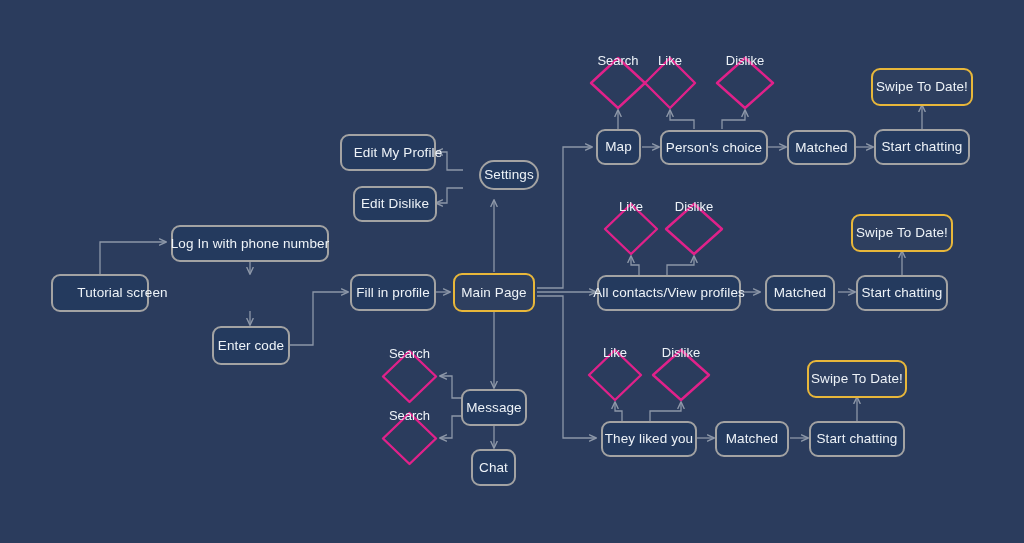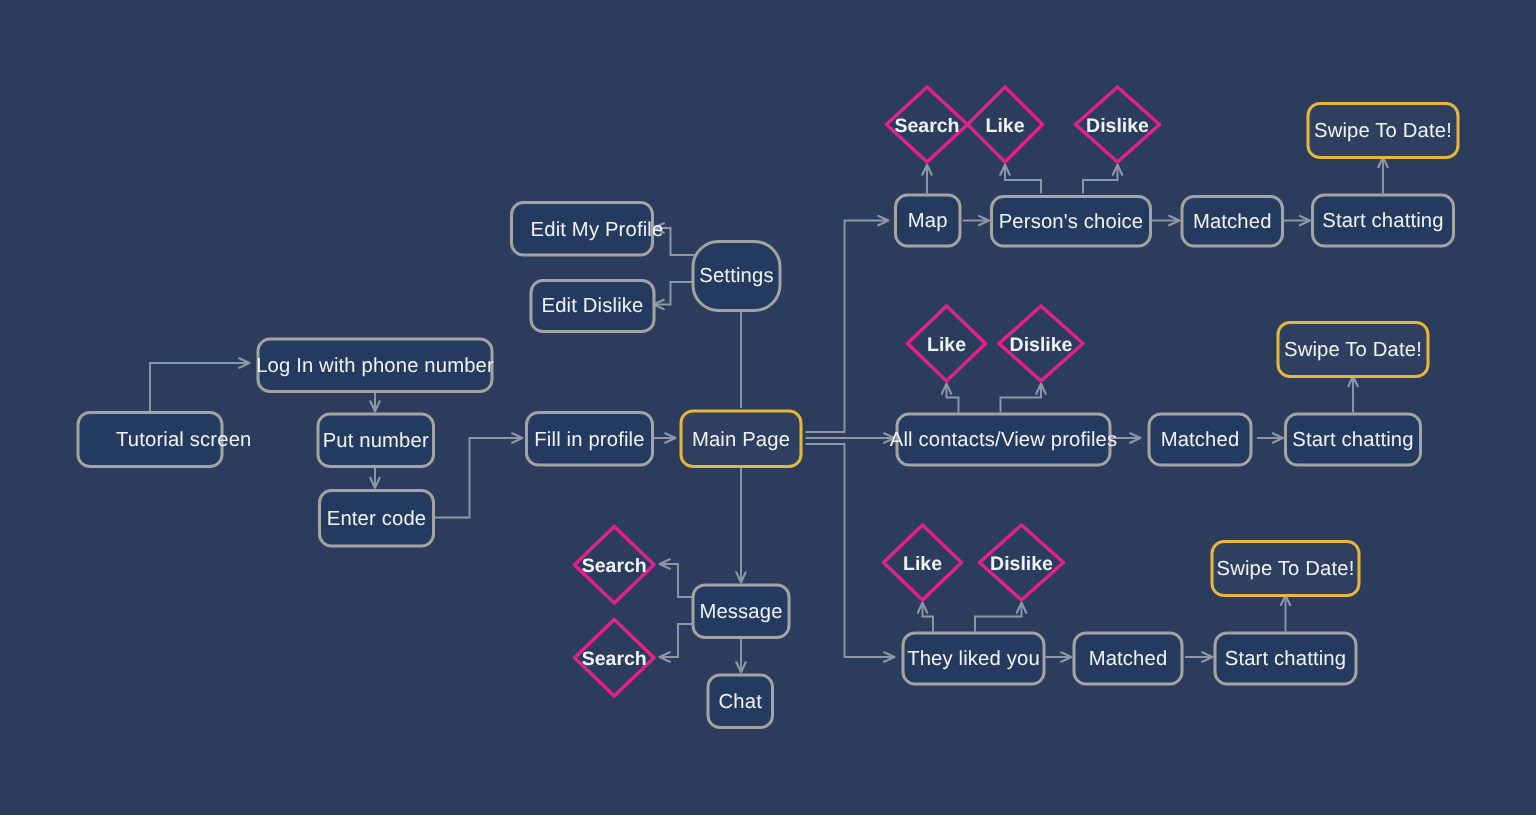--- a/index.html
+++ b/index.html
@@ -39,23 +39,22 @@
     border: 2px solid #a3a3a3;
     background: #243a5e;
   }
   .node.box.accent {
     border-color: #e8b73a;
     background: #2e3f5f;
   }
   .diamond-wrap {
     position: absolute;
     display: flex;
-    align-items: center;
+    align-items: flex-start;
     justify-content: center;
-    font-weight: bold;
   }
   .diamond-wrap .dshape {
     position: absolute;
     left: 0; top: 0;
     width: 100%;
     height: 100%;
   }
   .diamond-wrap .dlabel {
     position: relative;
     color: #eef3f8;
@@ -145,37 +144,34 @@
   </svg>
 
   <div class="node box" style="left:51px;  top:274px; width:98px;  height:38px;padding-left:45px;">
     <span>Tutorial screen</span>
   </div>
 
   <div class="node box" style="left:171px; top:225px; width:158px; height:37px;">
     <span>Log In with phone number</span>
   </div>
 
-  <div class="node box" style="left:211px; top:275px; width:79px;  height:37px;">
-    <span>Put number</span>
-  </div>
 
   <div class="node box" style="left:212px; top:326px; width:78px;  height:39px;">
     <span>Enter code</span>
   </div>
 
   <div class="node box" style="left:350px; top:274px; width:86px;  height:37px;">
     <span>Fill in profile</span>
   </div>
 
   <div class="node box accent" style="left:453px; top:273px; width:82px;  height:39px;">
     <span>Main Page</span>
   </div>
 
-  <div class="node box" style="left:461px; top:160px; width:60px;  height:48px;border-radius:18px;">
+  <div class="node box" style="left:479px; top:160px; width:60px;  height:30px;border-radius:18px;">
     <span>Settings</span>
   </div>
 
   <div class="node box" style="left:340px; top:134px; width:96px;  height:37px;padding-left:20px;">
     <span>Edit My Profile</span>
   </div>
 
   <div class="node box" style="left:353px; top:186px; width:84px;  height:36px;">
     <span>Edit Dislike</span>
   </div>

